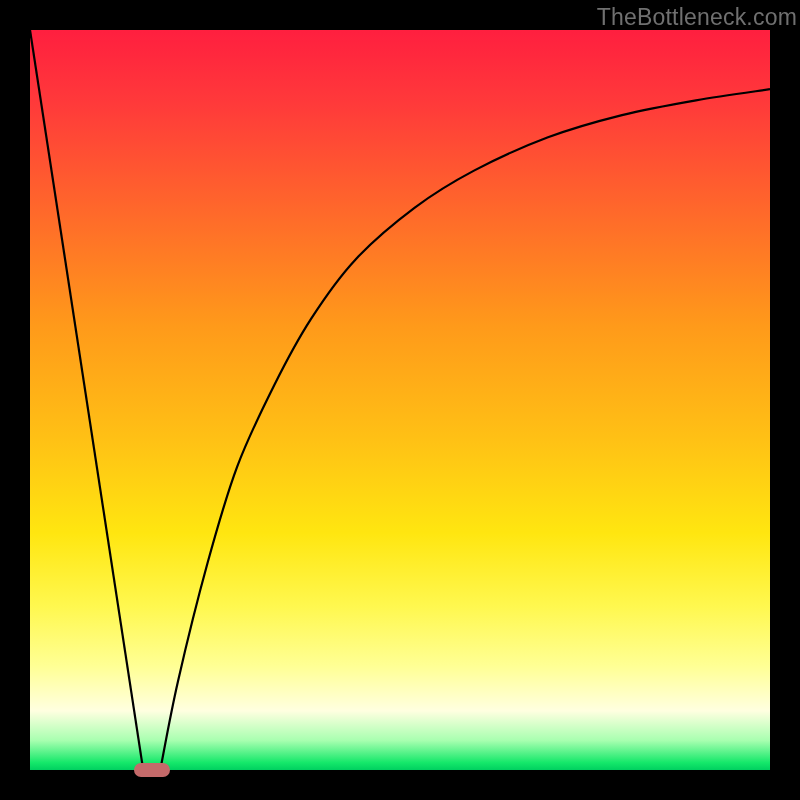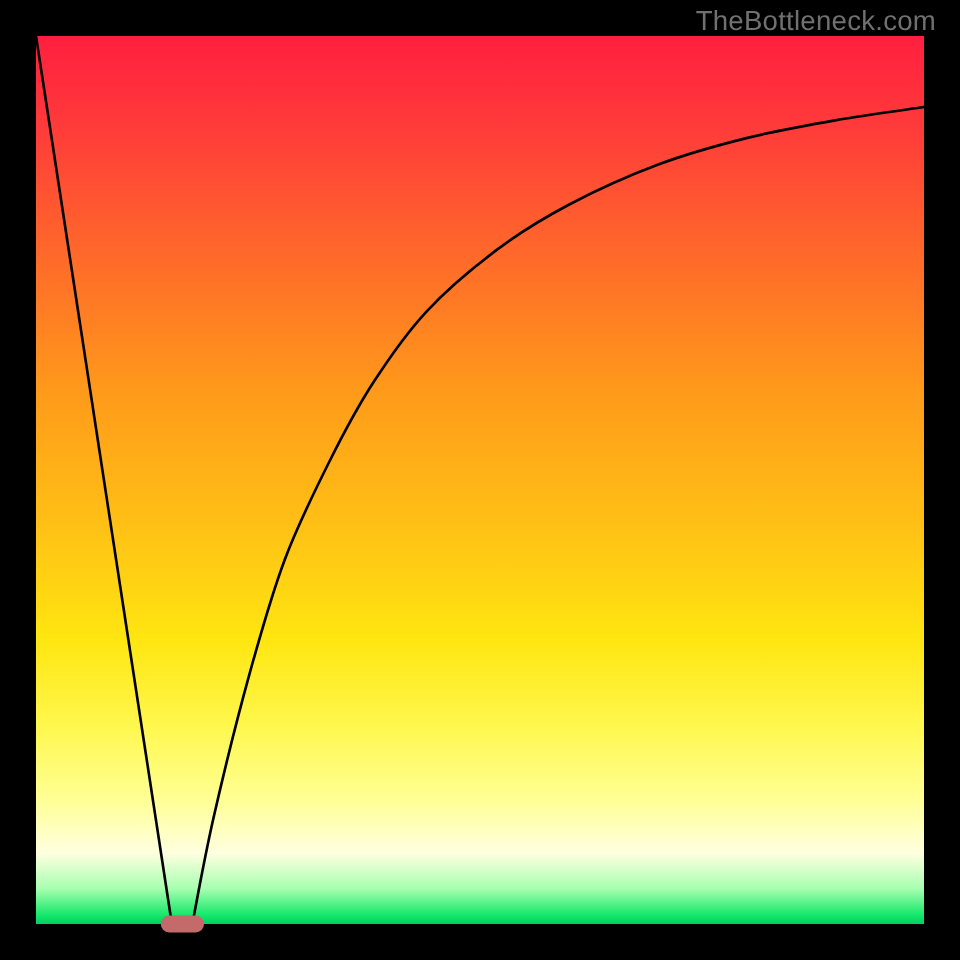--- a/index.html
+++ b/index.html
@@ -48,21 +48,21 @@
   .marker {
     position: absolute;
     width: 36px;
     height: 14px;
     border-radius: 7px;
     background: #c46a6a;
   }
   .watermark {
     position: absolute;
     top: 4px;
-    right: 20px;
+    right: 3px;
     color: #707070;
     font-size: 23px;
     font-weight: 500;
     letter-spacing: 0.2px;
   }
 </style>
 </head>
 <body>
 
 <div class="frame">

